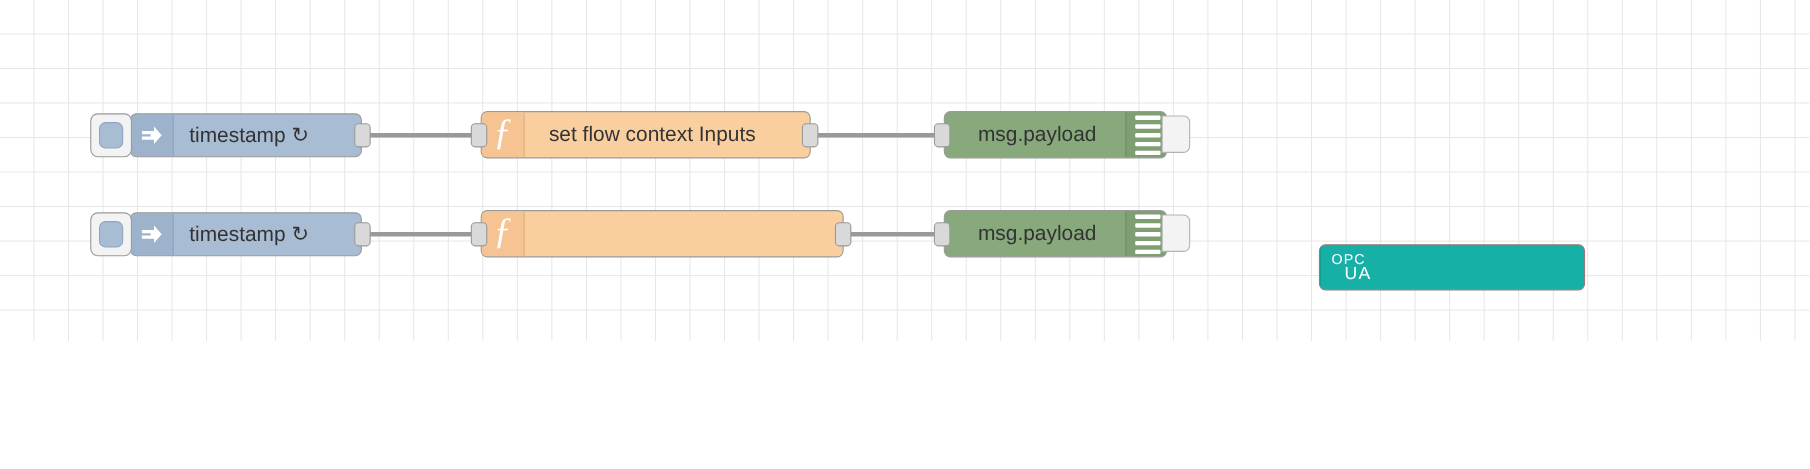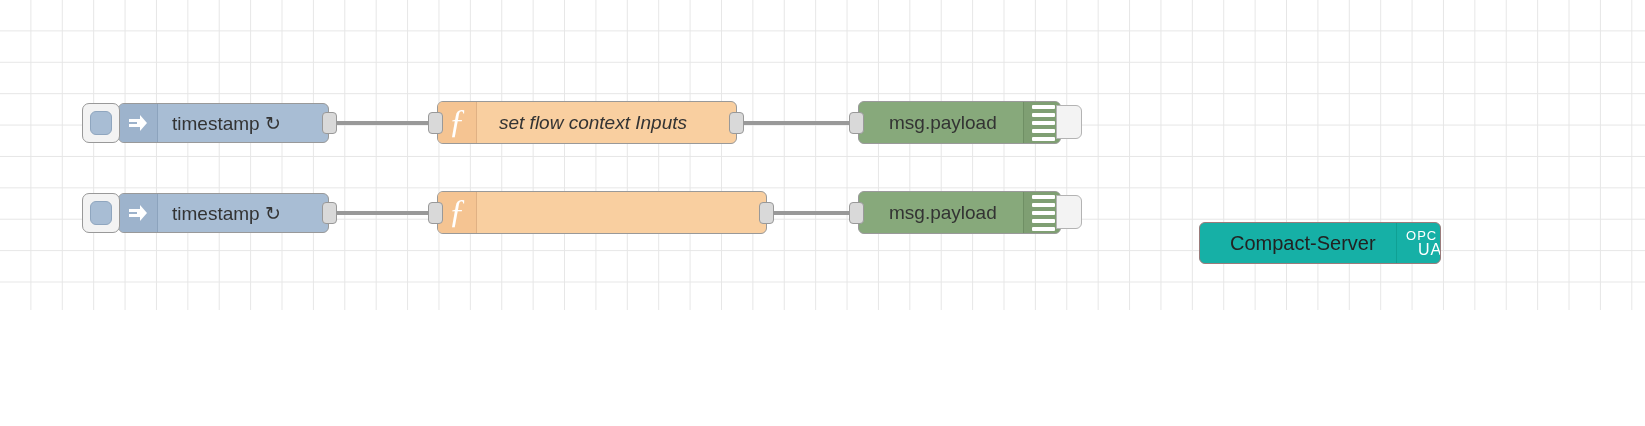--- a/index.html
+++ b/index.html
@@ -118,21 +118,20 @@
     color: #ffffff;
     font-family: "Liberation Serif", serif;
     font-style: italic;
     font-size: 34px;
     line-height: 1;
     padding-bottom: 3px;
   }
   .node-function .node-label {
     padding-left: 22px;
     padding-right: 18px;
-    font-style: italic;
   }
 
   
   .node-debug {
     background: #87a97b;
   }
   .node-debug .node-label {
     padding-left: 30px;
     padding-right: 26px;
   }
@@ -260,20 +259,19 @@
     <div class="debug-icon-box">
       <span></span>
         <span></span>
         <span></span>
         <span></span>
         <span></span>
     </div>
   </div>
 
   <div class="node node-opcua" style="left:1199px; top:222px; width:242px; height:42px;">
-    <div class="node-label">Compact-Server</div>
     <div class="opcua-icon-box">
       <div class="opc-top">OPC</div>
       <div class="opc-bot">UA</div>
     </div>
   </div>
 
 </div>
 
 </body></html>

